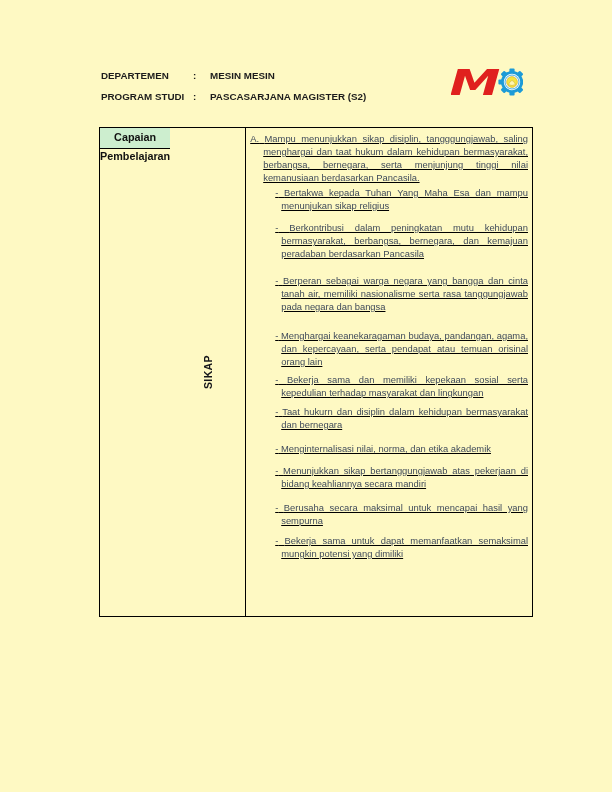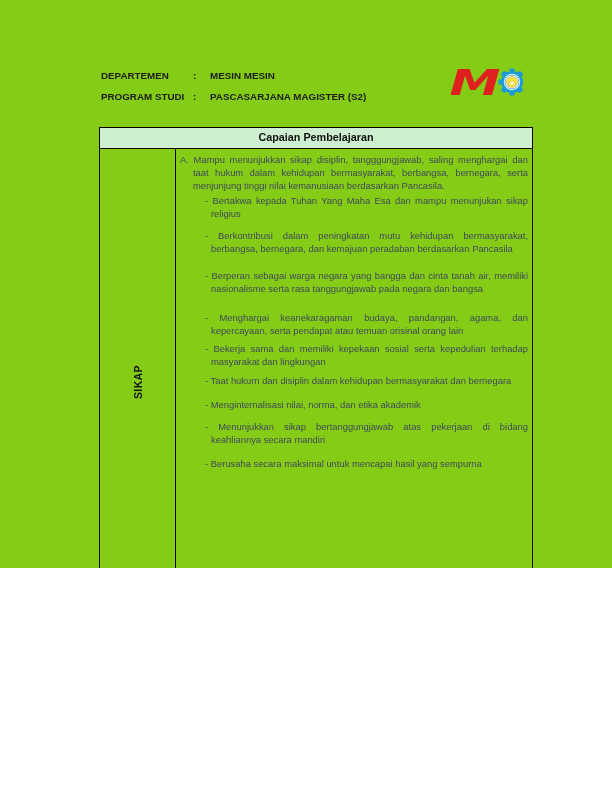--- a/index.html
+++ b/index.html
@@ -1,44 +1,44 @@
 <!DOCTYPE html>
 <html><head>
 <meta charset="utf-8">
 <style>
   html,body{margin:0;padding:0;background:#fff;}
   .page{
-    position:relative;width:612px;height:568px;background:#84cc16;
+    position:relative;width:612px;height:792px;background:#fef9c3;
     font-family:"Liberation Sans","DejaVu Sans",sans-serif;
     outline:1px solid #ececec;overflow:hidden;
   }
   
   .hdr{position:absolute;left:101px;top:65px;}
   .hdr-row{display:grid;grid-template-columns:92px 17px auto;height:21px;align-items:center;}
   .hdr-row span{font-size:9.8px;font-weight:bold;color:#1c1c1c;white-space:nowrap;}
   .logo{position:absolute;left:451px;top:62px;width:72px;height:44px;}
   
   .tbl{
     position:absolute;left:99px;top:127px;width:434px;height:490px;
-    border:1.6px solid #000;box-sizing:border-box;display:flex;flex-direction:column;
+    border:1.6px solid #000;box-sizing:border-box;display:flex;flex-direction:row;
   }
   .tbl-head{
     height:20px;flex:0 0 20px;background:#cdeecf;border-bottom:1.5px solid #000;
     text-align:center;font-size:10.8px;font-weight:bold;color:#111;line-height:19px;
   }
   .tbl-body{display:flex;flex:1;min-height:0;}
   .cell-left{
     width:75px;flex:0 0 75px;border-right:1.5px solid #000;
     display:flex;align-items:center;justify-content:center;
   }
   .rot{
     writing-mode:vertical-rl;transform:rotate(180deg);
     font-weight:bold;font-size:10.5px;color:#15161a;letter-spacing:0.4px;
   }
-  .cell-right{flex:1;padding:4px 4px 0 4px;min-width:0;}
+  .cell-right{flex:1;padding:4px 4px 0 4px;min-width:0;text-decoration:underline;}
   .para,.bullet{
     font-size:9.4px;line-height:13px;color:#3f4a5a;
     text-align:justify;text-justify:inter-word;
   }
   .para{padding-left:13px;text-indent:-13px;}
   .bullet{margin-left:25px;padding-left:6px;text-indent:-6px;}
   .mt2{margin-top:2px}.mt5{margin-top:5px}.mt6{margin-top:6px}.mt7{margin-top:7px}
   .mt8{margin-top:8px}.mt9{margin-top:9px}.mt14{margin-top:14px}
   .mt16{margin-top:16px}.mt19{margin-top:11px}
 </style>
@@ -100,18 +100,19 @@
 
         <div class="bullet mt2"><span>-</span> <span>Bertakwa kepada Tuhan Yang Maha Esa dan mampu menunjukan sikap religius</span></div>
         <div class="bullet mt9"><span>-</span> <span>Berkontribusi dalam peningkatan mutu kehidupan bermasyarakat, berbangsa, bernegara, dan kemajuan peradaban berdasarkan Pancasila</span></div>
         <div class="bullet mt14"><span>-</span> <span>Berperan sebagai warga negara yang bangga dan cinta tanah air, memiliki nasionalisme serta rasa tanggungjawab pada negara dan bangsa</span></div>
         <div class="bullet mt16"><span>-</span> <span>Menghargai keanekaragaman budaya, pandangan, agama, dan kepercayaan, serta pendapat atau temuan orisinal orang lain</span></div>
         <div class="bullet mt5"><span>-</span> <span>Bekerja sama dan memiliki kepekaan sosial serta kepedulian terhadap masyarakat dan lingkungan</span></div>
         <div class="bullet mt6"><span>-</span> <span>Taat hukurn dan disiplin dalam kehidupan bermasyarakat dan bernegara</span></div>
         <div class="bullet mt19"><span>-</span> <span>Menginternalisasi nilai, norma, dan etika akademik</span></div>
         <div class="bullet mt9"><span>-</span> <span>Menunjukkan sikap bertanggungjawab atas pekerjaan di bidang keahliannya secara mandiri</span></div>
         <div class="bullet mt19"><span>-</span> <span>Berusaha secara maksimal untuk mencapai hasil yang sempurna</span></div>
+        <div class="bullet mt7"><span>-</span> <span>Bekerja sama untuk dapat memanfaatkan semaksimal mungkin potensi yang dimiliki</span></div>
 
       </div>
     </div>
   </div>
 
 </div>
 
 </body></html>

